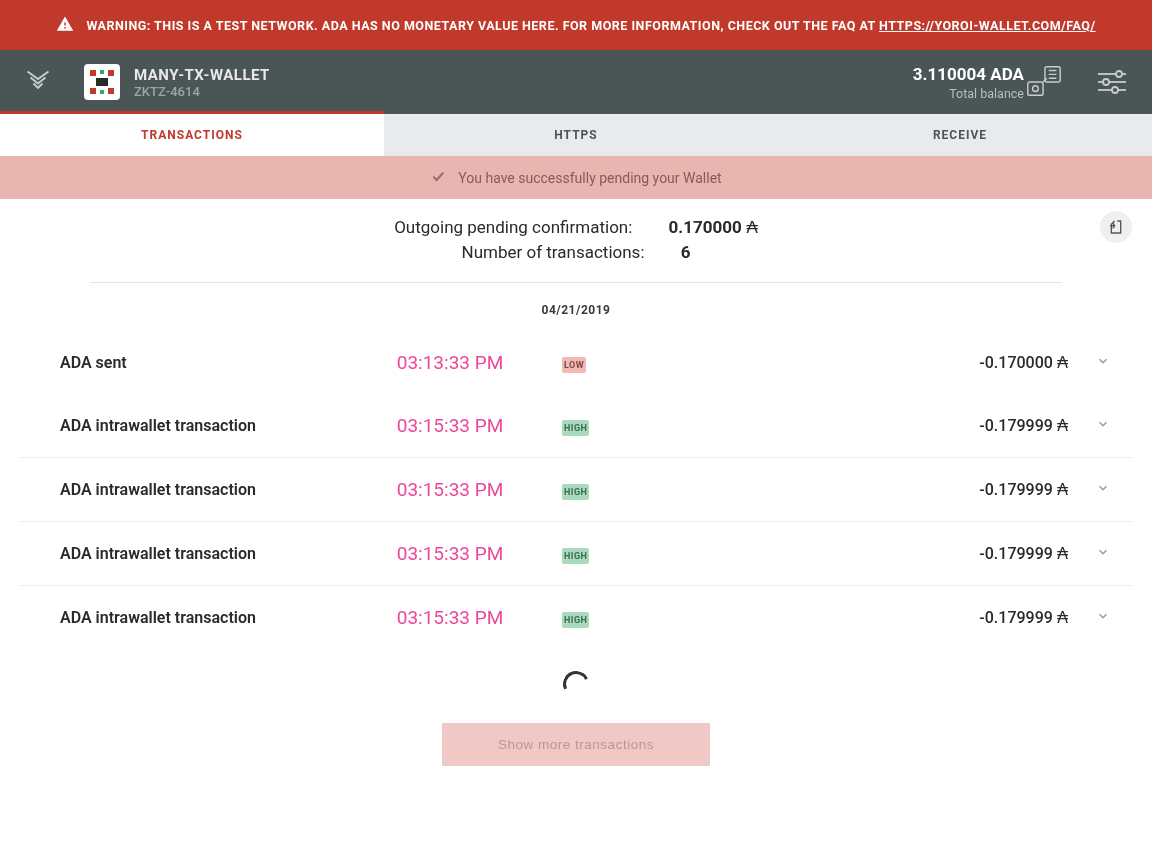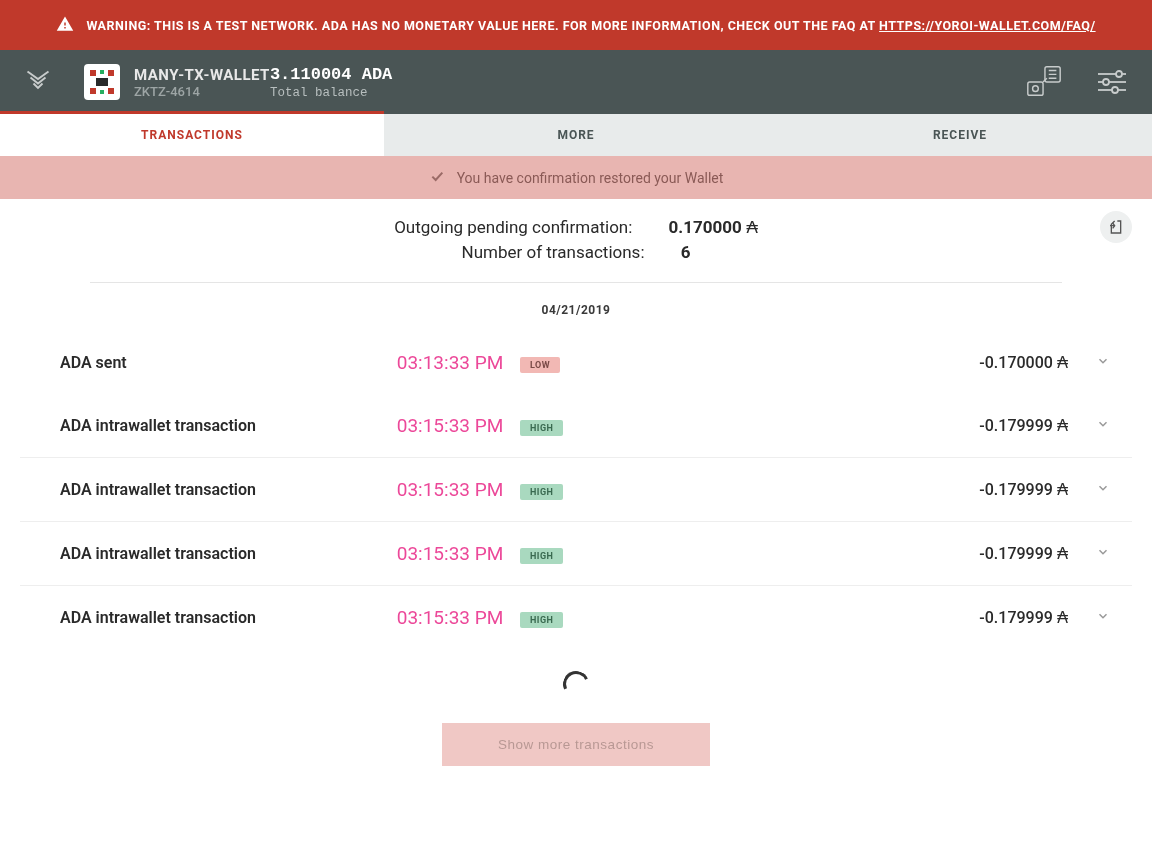--- a/index.html
+++ b/index.html
@@ -10,21 +10,21 @@
 .warning-bar a { color: #fff; text-decoration: underline; }
 .warning-text { text-align: center; }
 
 .nav-bar { background: #4a5555; color: #fff; display: flex; align-items: center; padding: 10px 20px; height: 64px; }
 .logo-area { display: flex; align-items: center; }
 .chevrons { width: 36px; height: 36px; display: flex; align-items: center; justify-content: center; }
 .wallet-icon { width: 36px; height: 36px; background: #fff; margin-left: 28px; margin-right: 14px; border-radius: 4px; display: flex; align-items: center; justify-content: center; }
 .wallet-id-block { display: flex; flex-direction: column; }
 .wallet-name { font-size: 15px; font-weight: 700; letter-spacing: 0.5px; color: #e8e8e8; }
 .wallet-code { font-size: 13px; color: #9da5a5; font-weight: 500; }
-.balance-block { flex: 1; text-align: left; font-family: Liberation Mono, monospace; }
+.balance-block { flex: 1; text-align: right; }
 .balance-amt { font-size: 17px; font-weight: 700; color: #fff; }
 .balance-lbl { font-size: 12.5px; color: #b8bfbf; margin-top: 2px; }
 .nav-icons { display: flex; gap: 28px; align-items: center; }
 .nav-icon { width: 40px; height: 36px; display: flex; align-items: center; justify-content: center; cursor: pointer; }
 
 .tabs { display: flex; background: #e8ebeb; }
 .tab { flex: 1; text-align: center; padding: 14px 8px; font-size: 12px; font-weight: 700; letter-spacing: 1px; color: #4a5555; cursor: pointer; }
 .tab.active { background: #fff; color: #c0392b; border-top: 3px solid #c0392b; margin-top: -3px; }
 
 .success-bar { background: #e8b5b1; color: #8a5a56; padding: 12px; text-align: center; font-size: 14px; display: flex; align-items: center; justify-content: center; gap: 12px; }
@@ -36,21 +36,21 @@
 
 .divider { height: 1px; background: #e5e5e5; margin: 0 90px 6px 90px; }
 
 .date-header { text-align: center; font-size: 12px; font-weight: 700; letter-spacing: 0.5px; color: #3a3a3a; padding: 14px 0; }
 
 .tx-row { display: flex; align-items: center; padding: 20px 22px 20px 40px; border-bottom: 1px solid #eeeeee; margin: 0 20px; cursor: pointer; }
 .tx-row:last-child { border-bottom: none; }
 .tx-type { width: 320px; font-size: 16px; font-weight: 600; color: #2a2a2a; }
 .tx-time { width: 140px; font-size: 19px; color: #ec4899; text-align: center; }
 .tx-badge-wrap { flex: 1; }
-.tx-badge { display: inline-block; padding: 3px 10px; font-size: 9px; font-weight: 700; letter-spacing: 0.5px; border-radius: 2px; }
+.tx-badge { display: inline-block; padding: 3px 2px; font-size: 9px; font-weight: 700; letter-spacing: 0.5px; border-radius: 2px; margin-left: 42px; }
 .tx-badge.low { background: #f2b8b4; color: #7a4a47; }
 .tx-badge.high { background: #a9d9bf; color: #3a6a50; }
 .tx-amount { font-size: 16px; font-weight: 500; color: #2a2a2a; text-align: right; margin-right: 28px; }
 .tx-chev { color: #999; }
 
 .spinner-wrap { text-align: center; padding: 22px 0 18px 0; }
 .spinner { width: 26px; height: 26px; border: 3px solid transparent; border-top-color: #333; border-left-color: #333; border-radius: 50%; display: inline-block; transform: rotate(20deg); }
 
 .show-more { display: block; margin: 4px auto 40px auto; padding: 14px 56px; background: #f0c8c5; color: #b89894; border: none; font-size: 13.5px; font-weight: 500; letter-spacing: 0.5px; cursor: pointer; }
 
@@ -119,31 +119,31 @@
         <circle cx="10" cy="13" r="3" fill="#4a5555"></circle>
         <line x1="2" y1="21" x2="30" y2="21"></line>
         <circle cx="19" cy="21" r="3" fill="#4a5555"></circle>
       </svg>
     </div>
   </div>
 </div>
 
 <div class="tabs">
   <div class="tab active">TRANSACTIONS</div>
-  <div class="tab">MORE</div>
+  <div class="tab">HTTPS</div>
   <div class="tab">RECEIVE</div>
 </div>
 
 <div class="success-bar">
   <span>
     <svg width="16" height="16" viewBox="0 0 24 24" fill="none" stroke="#9a6a66" stroke-width="3">
         <path d="M5 13 L10 18 L20 7"></path>
       </svg>
   </span>
-  <span>You have confirmation restored your Wallet</span>
+  <span>You have successfully pending your Wallet</span>
 </div>
 
 <div class="summary">
   <div class="line">
     <span>Outgoing pending confirmation: </span><strong>0.170000</strong><span class="ada-sym"> ₳</span>
   </div>
   <div class="line">
     <span>Number of transactions: </span><strong>6</strong>
   </div>
   <div class="export-btn">

